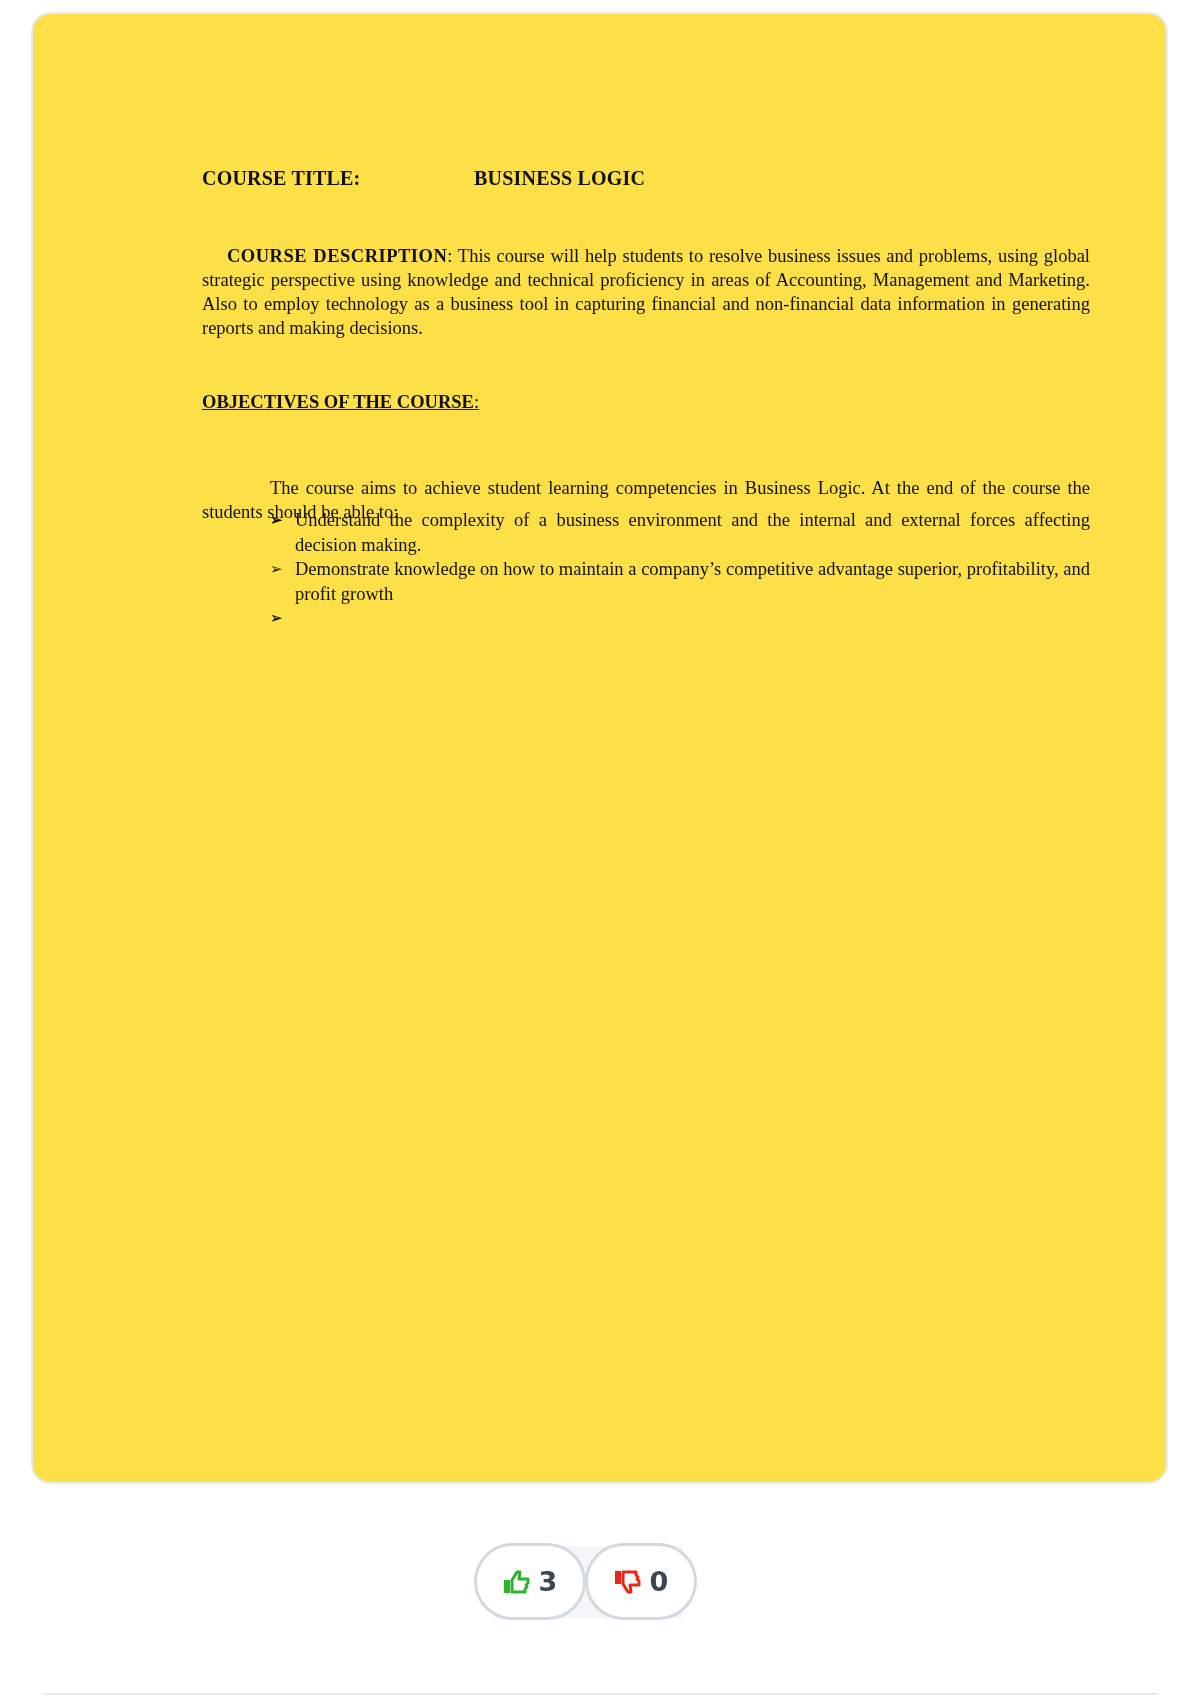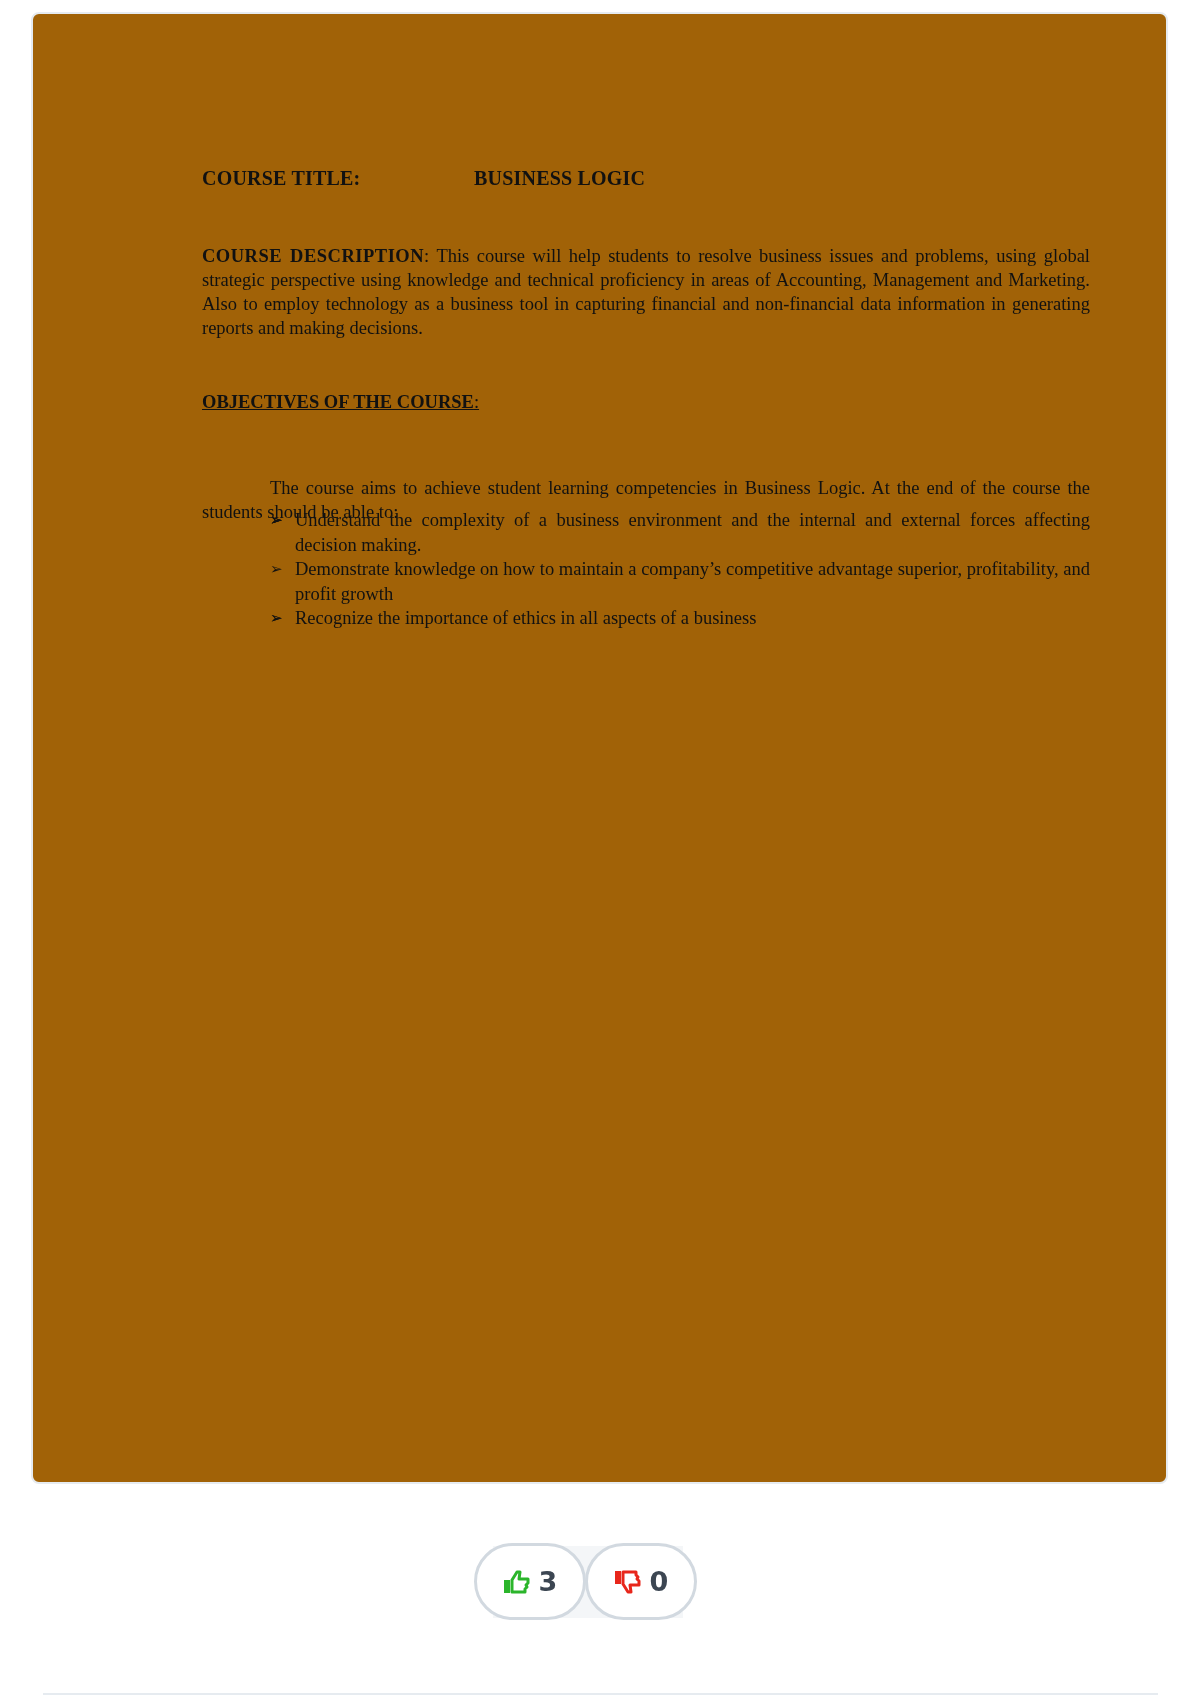--- a/index.html
+++ b/index.html
@@ -15,22 +15,22 @@
       font-family: "Liberation Serif", "DejaVu Serif", serif;
       color: #111111;
     }
     .doc-card {
       position: absolute;
       left: 31px;
       top: 12px;
       width: 1137px;
       height: 1472px;
       border: 2px solid #e6ebf0;
-      border-radius: 8px;
-      background: #a16207;
+      border-radius: 20px;
+      background: #fde047;
       box-sizing: border-box;
       padding-left: 26px;
     }
     .page {
       position: absolute;
       left: 169px;
       top: 0;
       width: 888px;
       font-size: 18.5px;
       line-height: 24px;
@@ -45,21 +45,21 @@
       white-space: nowrap;
     }
     .title-row .label { display: inline-block; width: 272px; }
     .desc {
       position: absolute;
       top: 230px;
       left: 0;
       width: 888px;
       text-align: justify;
     }
-    .desc b { font-weight: bold; letter-spacing: 0.5px; }
+    .desc b { font-weight: bold; letter-spacing: 0.5px; margin-left: 25px; }
     .obj-heading {
       position: absolute;
       top: 376px;
       left: 0;
       font-weight: bold;
       white-space: nowrap;
       text-decoration: underline;
     }
     .obj-heading .colon { font-weight: normal; }
     .intro {
@@ -170,21 +170,20 @@
       </li>
       <li>
         <span class="bullet">➢</span>
         <span>Demonstrate knowledge on how to maintain a company’s competitive advantage  superior, profitability, and profit growth</span>
       </li>
       <li>
         <span class="bullet">➢</span>
       </li>
       <li>
         <span class="bullet">➢</span>
-        <span>Recognize the importance of ethics in all aspects of a business</span>
       </li>
     </ul>
 
   </div>
 </div>
 
 <div class="feedback-bar"></div>
 
 <div class="pill like">
   <span>

